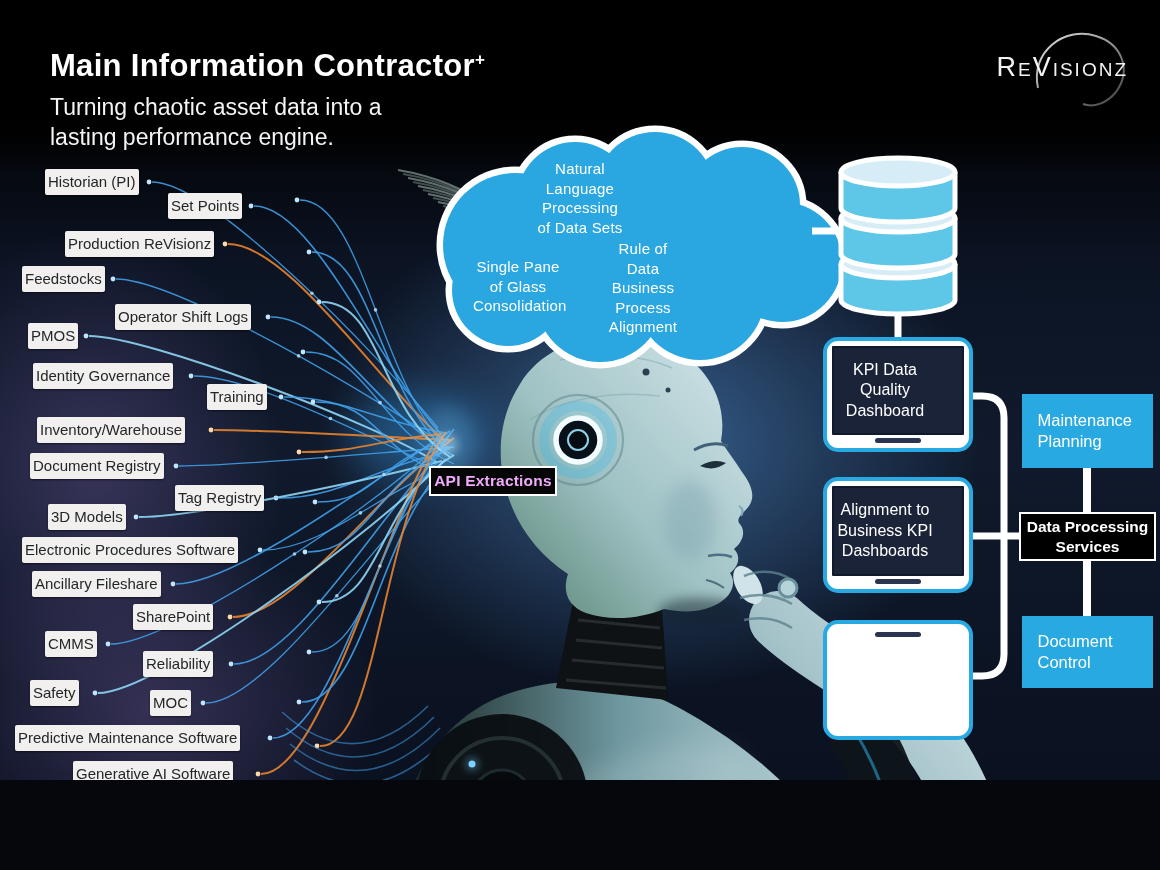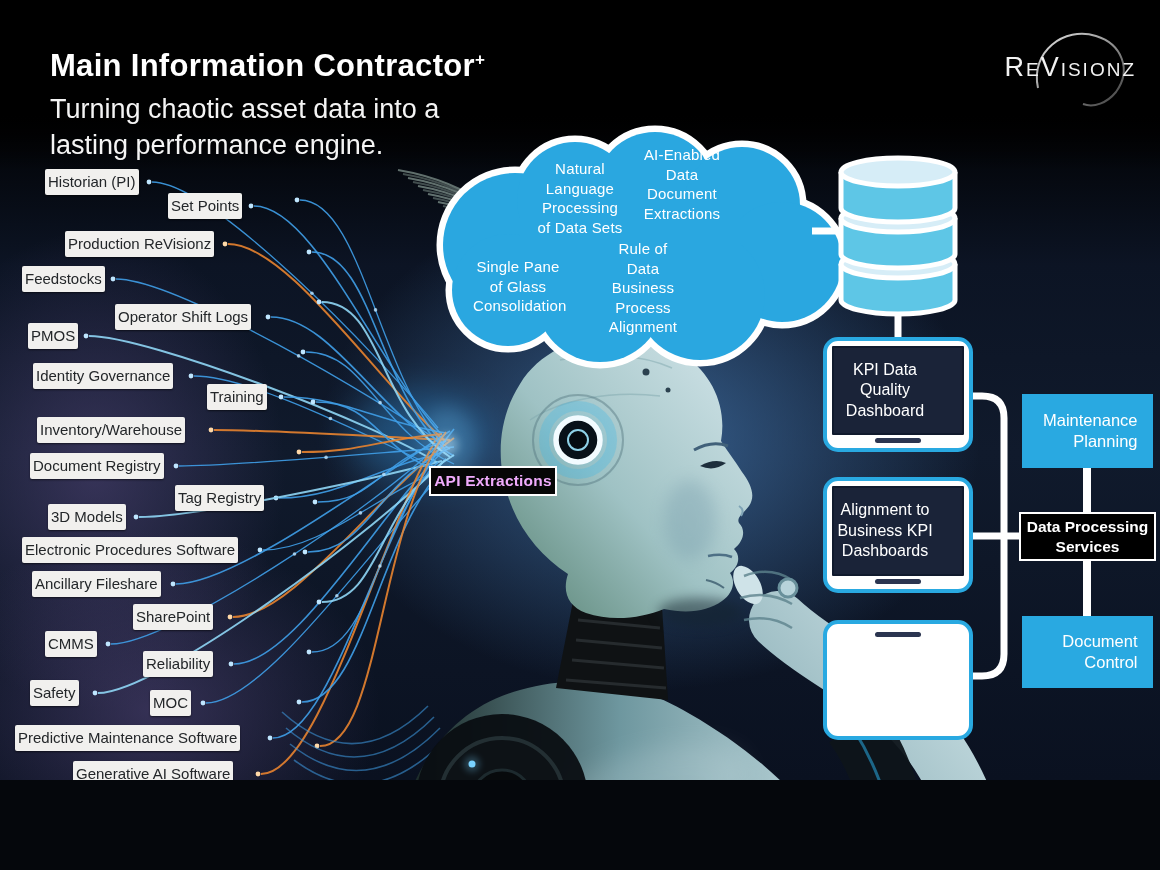--- a/index.html
+++ b/index.html
@@ -7,38 +7,38 @@
     position:relative;width:1160px;height:780px;overflow:hidden;
     background:linear-gradient(180deg,#000 0%,#000 13%,#0c1424 34%,#101a2c 58%,#0a1120 100%);
     font-family:"Liberation Sans","DejaVu Sans",sans-serif;
   }
   .topband{position:absolute;left:0;top:0;width:100%;height:170px;
     background:linear-gradient(#000 0,#000 115px,rgba(0,0,0,0) 170px);z-index:1;}
   svg.scene{position:absolute;left:0;top:0;z-index:2;}
   .ov{position:absolute;z-index:3;}
   .title{left:50px;top:48px;color:#fff;font-size:31px;font-weight:700;letter-spacing:.3px;}
   .title sup{font-size:17px;font-weight:700;}
-  .subtitle{left:50px;top:92px;width:400px;color:#f4f4f4;font-size:27px;line-height:1.32;font-weight:400;}
-  .logo{right:24px;top:52px;color:#f2f2f2;font-size:27px;font-variant:small-caps;
+  .subtitle{left:50px;top:92px;width:400px;color:#f4f4f4;font-size:23px;line-height:1.32;font-weight:400;}
+  .logo{right:32px;top:52px;color:#f2f2f2;font-size:27px;font-variant:small-caps;
     letter-spacing:2px;font-weight:400;text-align:left;}
   .chip{background:#f1f0ee;color:#232629;font-size:15px;line-height:1;padding:5px 3px 6px;
     border-radius:2px;white-space:nowrap;box-shadow:0 1px 2px rgba(0,0,0,.55);}
   .cloudtext{transform:translate(-50%,-50%);color:#fff;text-align:center;font-size:15px;
     line-height:1.3;font-weight:500;letter-spacing:.2px;}
   .api{background:#060606;border:2px solid #fff;color:#f0abfc;font-weight:600;font-size:15.5px;
     display:flex;align-items:center;justify-content:center;letter-spacing:.2px;}
   .monitor{border:4px solid #29a9e1;background:#fff;border-radius:15px;padding:5px;
     box-sizing:border-box;display:flex;flex-direction:column;}
   .screen{flex:1;background:#1a2338;border:2px solid #101a2d;border-radius:1px;
     display:flex;align-items:center;justify-content:flex-start;text-align:center;
     color:#fff;font-size:16px;line-height:1.28;font-weight:500;}
   .screen span{display:inline-block;width:102px;}
   .homebar{width:46px;height:5px;border-radius:3px;background:#2b3550;margin:3px auto 0;}
   .bluebox{background:#29a9e1;color:#fff;display:flex;align-items:center;justify-content:center;
-    text-align:right;font-size:16.5px;line-height:1.3;font-weight:500;}
+    text-align:left;font-size:16.5px;line-height:1.3;font-weight:500;}
   .bluebox span{display:inline-block;width:100px;}
   .dps{background:#000;border:2px solid #fff;color:#fff;display:flex;align-items:center;
     justify-content:center;text-align:center;font-weight:700;font-size:15.5px;line-height:1.25;box-sizing:border-box;}
   .dps span{display:inline-block;width:122px;}
 </style>
 </head>
 <body>
 
 <div class="stage">
   <div class="topband"></div>
@@ -290,21 +290,20 @@
   <div class="ov chip" style="left:32px;top:571px">Ancillary Fileshare</div>
   <div class="ov chip" style="left:133px;top:604px">SharePoint</div>
   <div class="ov chip" style="left:45px;top:631px">CMMS</div>
   <div class="ov chip" style="left:143px;top:651px">Reliability</div>
   <div class="ov chip" style="left:30px;top:680px">Safety</div>
   <div class="ov chip" style="left:150px;top:690px">MOC</div>
   <div class="ov chip" style="left:15px;top:725px">Predictive Maintenance Software</div>
   <div class="ov chip" style="left:73px;top:761px">Generative AI Software</div>
 
   <div class="ov cloudtext" style="left:580px;top:198px;width:88px">Natural Language Processing of Data Sets</div>
-  <div class="ov cloudtext" style="left:682px;top:184px;width:80px">AI-Enabled Data Document Extractions</div>
   <div class="ov cloudtext" style="left:518px;top:286px;width:90px">Single Pane of Glass Consolidation</div>
   <div class="ov cloudtext" style="left:643px;top:288px;width:84px">Rule of Data Business Process Alignment</div>
 
   <div class="ov api" style="left:429px;top:466px;width:124px;height:26px">API Extractions</div>
 
   <div class="ov monitor" style="left:823px;top:337px;width:150px;height:115px">
     <div class="screen">
         <span>KPI Data Quality Dashboard</span>
       </div>
     <div class="homebar"></div>

